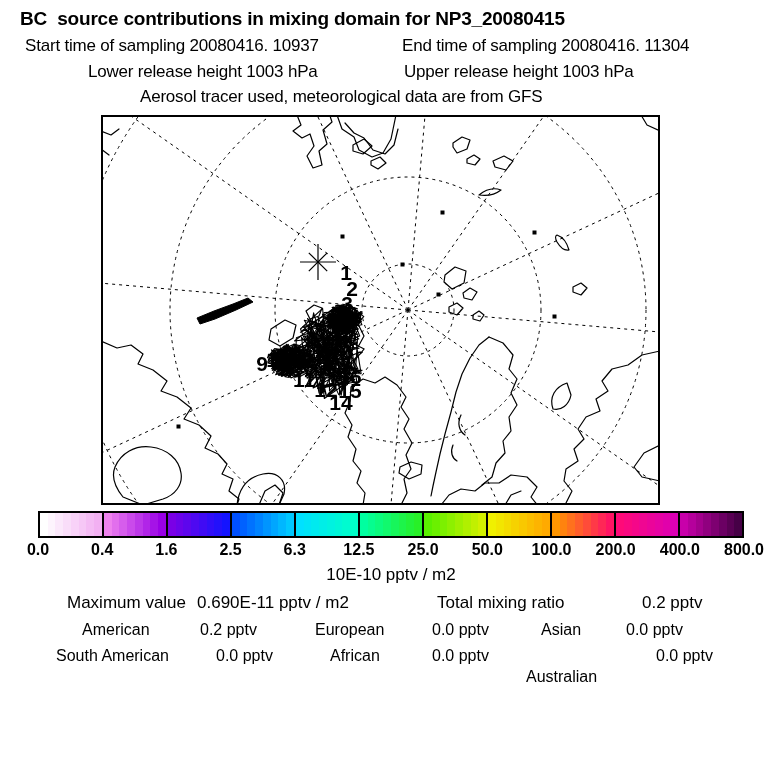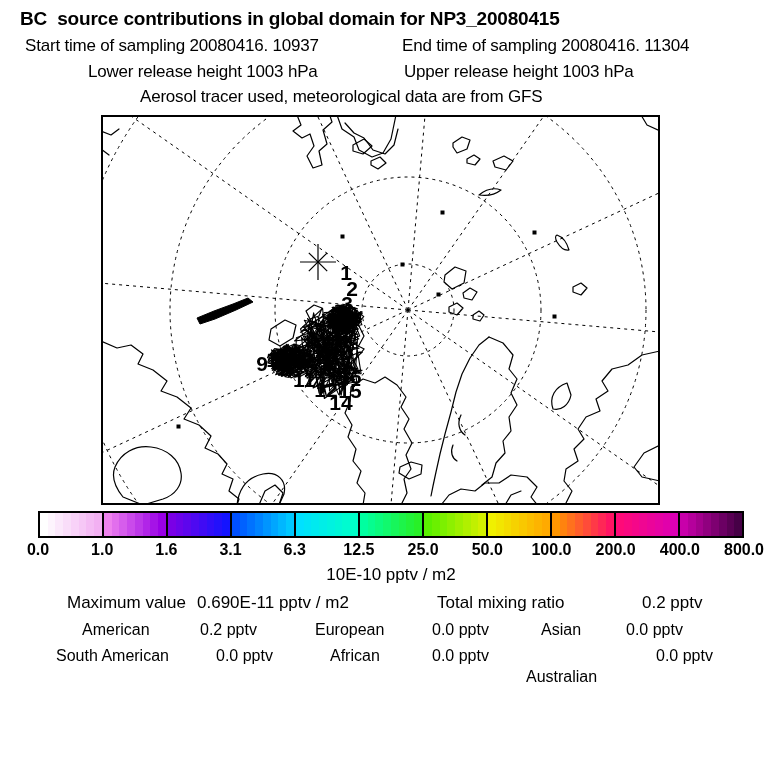--- a/index.html
+++ b/index.html
@@ -31,21 +31,21 @@
     font-size:16px;font-weight:700;white-space:pre;}
   .cb-unit{position:absolute;left:38px;top:565px;width:706px;text-align:center;
     font-size:17px;font-weight:400;}
   
   .statA{font-size:17px;font-weight:400;}
   .statB{font-size:16px;font-weight:400;}
 </style>
 </head>
 <body>
 
-<div class="abs title" style="left:20px;top:8px;">BC  source contributions in global domain for NP3_20080415</div>
+<div class="abs title" style="left:20px;top:8px;">BC  source contributions in mixing domain for NP3_20080415</div>
 <div class="abs hline" style="left:25px;top:36px;">Start time of sampling 20080416. 10937</div>
 <div class="abs hline" style="left:402px;top:36px;">End time of sampling 20080416. 11304</div>
 <div class="abs hline" style="left:88px;top:62px;">Lower release height 1003 hPa</div>
 <div class="abs hline" style="left:404px;top:62px;">Upper release height 1003 hPa</div>
 <div class="abs hline" style="left:140px;top:87px;">Aerosol tracer used, meteorological data are from GFS</div>
 
 <div class="map-wrap">
 <svg width="559" height="390" viewBox="0 0 559 390">
   <g id="graticule-g">
         <circle cx="307" cy="195" r="46" class="grat"></circle>
@@ -178,23 +178,23 @@
     <div class="cb-seg" style="background: linear-gradient(90deg, rgb(0, 225, 255) 0%, rgb(0, 225, 255) 12.5%, rgb(0, 229, 247) 12.5%, rgb(0, 229, 247) 25%, rgb(0, 234, 239) 25%, rgb(0, 234, 239) 37.5%, rgb(0, 238, 231) 37.5%, rgb(0, 238, 231) 50%, rgb(0, 242, 224) 50%, rgb(0, 242, 224) 62.5%, rgb(0, 246, 216) 62.5%, rgb(0, 246, 216) 75%, rgb(0, 251, 208) 75%, rgb(0, 251, 208) 87.5%, rgb(0, 255, 200) 87.5%, rgb(0, 255, 200) 100%);"></div>
     <div class="cb-seg" style="background: linear-gradient(90deg, rgb(0, 255, 160) 0%, rgb(0, 255, 160) 12.5%, rgb(6, 253, 143) 12.5%, rgb(6, 253, 143) 25%, rgb(11, 251, 126) 25%, rgb(11, 251, 126) 37.5%, rgb(17, 249, 109) 37.5%, rgb(17, 249, 109) 50%, rgb(23, 246, 91) 50%, rgb(23, 246, 91) 62.5%, rgb(29, 244, 74) 62.5%, rgb(29, 244, 74) 75%, rgb(34, 242, 57) 75%, rgb(34, 242, 57) 87.5%, rgb(40, 240, 40) 87.5%, rgb(40, 240, 40) 100%);"></div>
     <div class="cb-seg" style="background: linear-gradient(90deg, rgb(90, 240, 0) 0%, rgb(90, 240, 0) 12.5%, rgb(107, 240, 0) 12.5%, rgb(107, 240, 0) 25%, rgb(124, 240, 0) 25%, rgb(124, 240, 0) 37.5%, rgb(141, 240, 0) 37.5%, rgb(141, 240, 0) 50%, rgb(159, 240, 0) 50%, rgb(159, 240, 0) 62.5%, rgb(176, 240, 0) 62.5%, rgb(176, 240, 0) 75%, rgb(193, 240, 0) 75%, rgb(193, 240, 0) 87.5%, rgb(210, 240, 0) 87.5%, rgb(210, 240, 0) 100%);"></div>
     <div class="cb-seg" style="background: linear-gradient(90deg, rgb(240, 240, 0) 0%, rgb(240, 240, 0) 12.5%, rgb(242, 230, 0) 12.5%, rgb(242, 230, 0) 25%, rgb(244, 220, 0) 25%, rgb(244, 220, 0) 37.5%, rgb(246, 210, 0) 37.5%, rgb(246, 210, 0) 50%, rgb(249, 200, 0) 50%, rgb(249, 200, 0) 62.5%, rgb(251, 190, 0) 62.5%, rgb(251, 190, 0) 75%, rgb(253, 180, 0) 75%, rgb(253, 180, 0) 87.5%, rgb(255, 170, 0) 87.5%, rgb(255, 170, 0) 100%);"></div>
     <div class="cb-seg" style="background: linear-gradient(90deg, rgb(255, 150, 0) 0%, rgb(255, 150, 0) 12.5%, rgb(255, 131, 14) 12.5%, rgb(255, 131, 14) 25%, rgb(255, 113, 29) 25%, rgb(255, 113, 29) 37.5%, rgb(255, 94, 43) 37.5%, rgb(255, 94, 43) 50%, rgb(255, 76, 57) 50%, rgb(255, 76, 57) 62.5%, rgb(255, 57, 71) 62.5%, rgb(255, 57, 71) 75%, rgb(255, 39, 86) 75%, rgb(255, 39, 86) 87.5%, rgb(255, 20, 100) 87.5%, rgb(255, 20, 100) 100%);"></div>
     <div class="cb-seg" style="background: linear-gradient(90deg, rgb(255, 10, 120) 0%, rgb(255, 10, 120) 12.5%, rgb(250, 9, 129) 12.5%, rgb(250, 9, 129) 25%, rgb(245, 7, 137) 25%, rgb(245, 7, 137) 37.5%, rgb(240, 6, 146) 37.5%, rgb(240, 6, 146) 50%, rgb(235, 4, 154) 50%, rgb(235, 4, 154) 62.5%, rgb(230, 3, 163) 62.5%, rgb(230, 3, 163) 75%, rgb(225, 1, 171) 75%, rgb(225, 1, 171) 87.5%, rgb(220, 0, 180) 87.5%, rgb(220, 0, 180) 100%);"></div>
     <div class="cb-seg" style="background: linear-gradient(90deg, rgb(200, 0, 170) 0%, rgb(200, 0, 170) 12.5%, rgb(181, 0, 156) 12.5%, rgb(181, 0, 156) 25%, rgb(163, 0, 141) 25%, rgb(163, 0, 141) 37.5%, rgb(144, 0, 127) 37.5%, rgb(144, 0, 127) 50%, rgb(126, 0, 113) 50%, rgb(126, 0, 113) 62.5%, rgb(107, 0, 99) 62.5%, rgb(107, 0, 99) 75%, rgb(89, 0, 84) 75%, rgb(89, 0, 84) 87.5%, rgb(70, 0, 70) 87.5%, rgb(70, 0, 70) 100%);"></div>
   </div>
 <div class="cb-ticks">
     <span class="cb-tick" style="left: 0%;">0.0</span>
-    <span class="cb-tick" style="left: 9.09091%;">1.0</span>
+    <span class="cb-tick" style="left: 9.09091%;">0.4</span>
     <span class="cb-tick" style="left: 18.1818%;">1.6</span>
-    <span class="cb-tick" style="left: 27.2727%;">3.1</span>
+    <span class="cb-tick" style="left: 27.2727%;">2.5</span>
     <span class="cb-tick" style="left: 36.3636%;">6.3</span>
     <span class="cb-tick" style="left: 45.4545%;">12.5</span>
     <span class="cb-tick" style="left: 54.5455%;">25.0</span>
     <span class="cb-tick" style="left: 63.6364%; text-align: right;">50.0</span>
     <span class="cb-tick" style="left: 72.7273%;">100.0</span>
     <span class="cb-tick" style="left: 81.8182%;">200.0</span>
     <span class="cb-tick" style="left: 90.9091%;">400.0</span>
     <span class="cb-tick" style="left: 100%;">800.0</span>
   </div>
 <div class="cb-unit">10E-10 pptv / m2</div>

